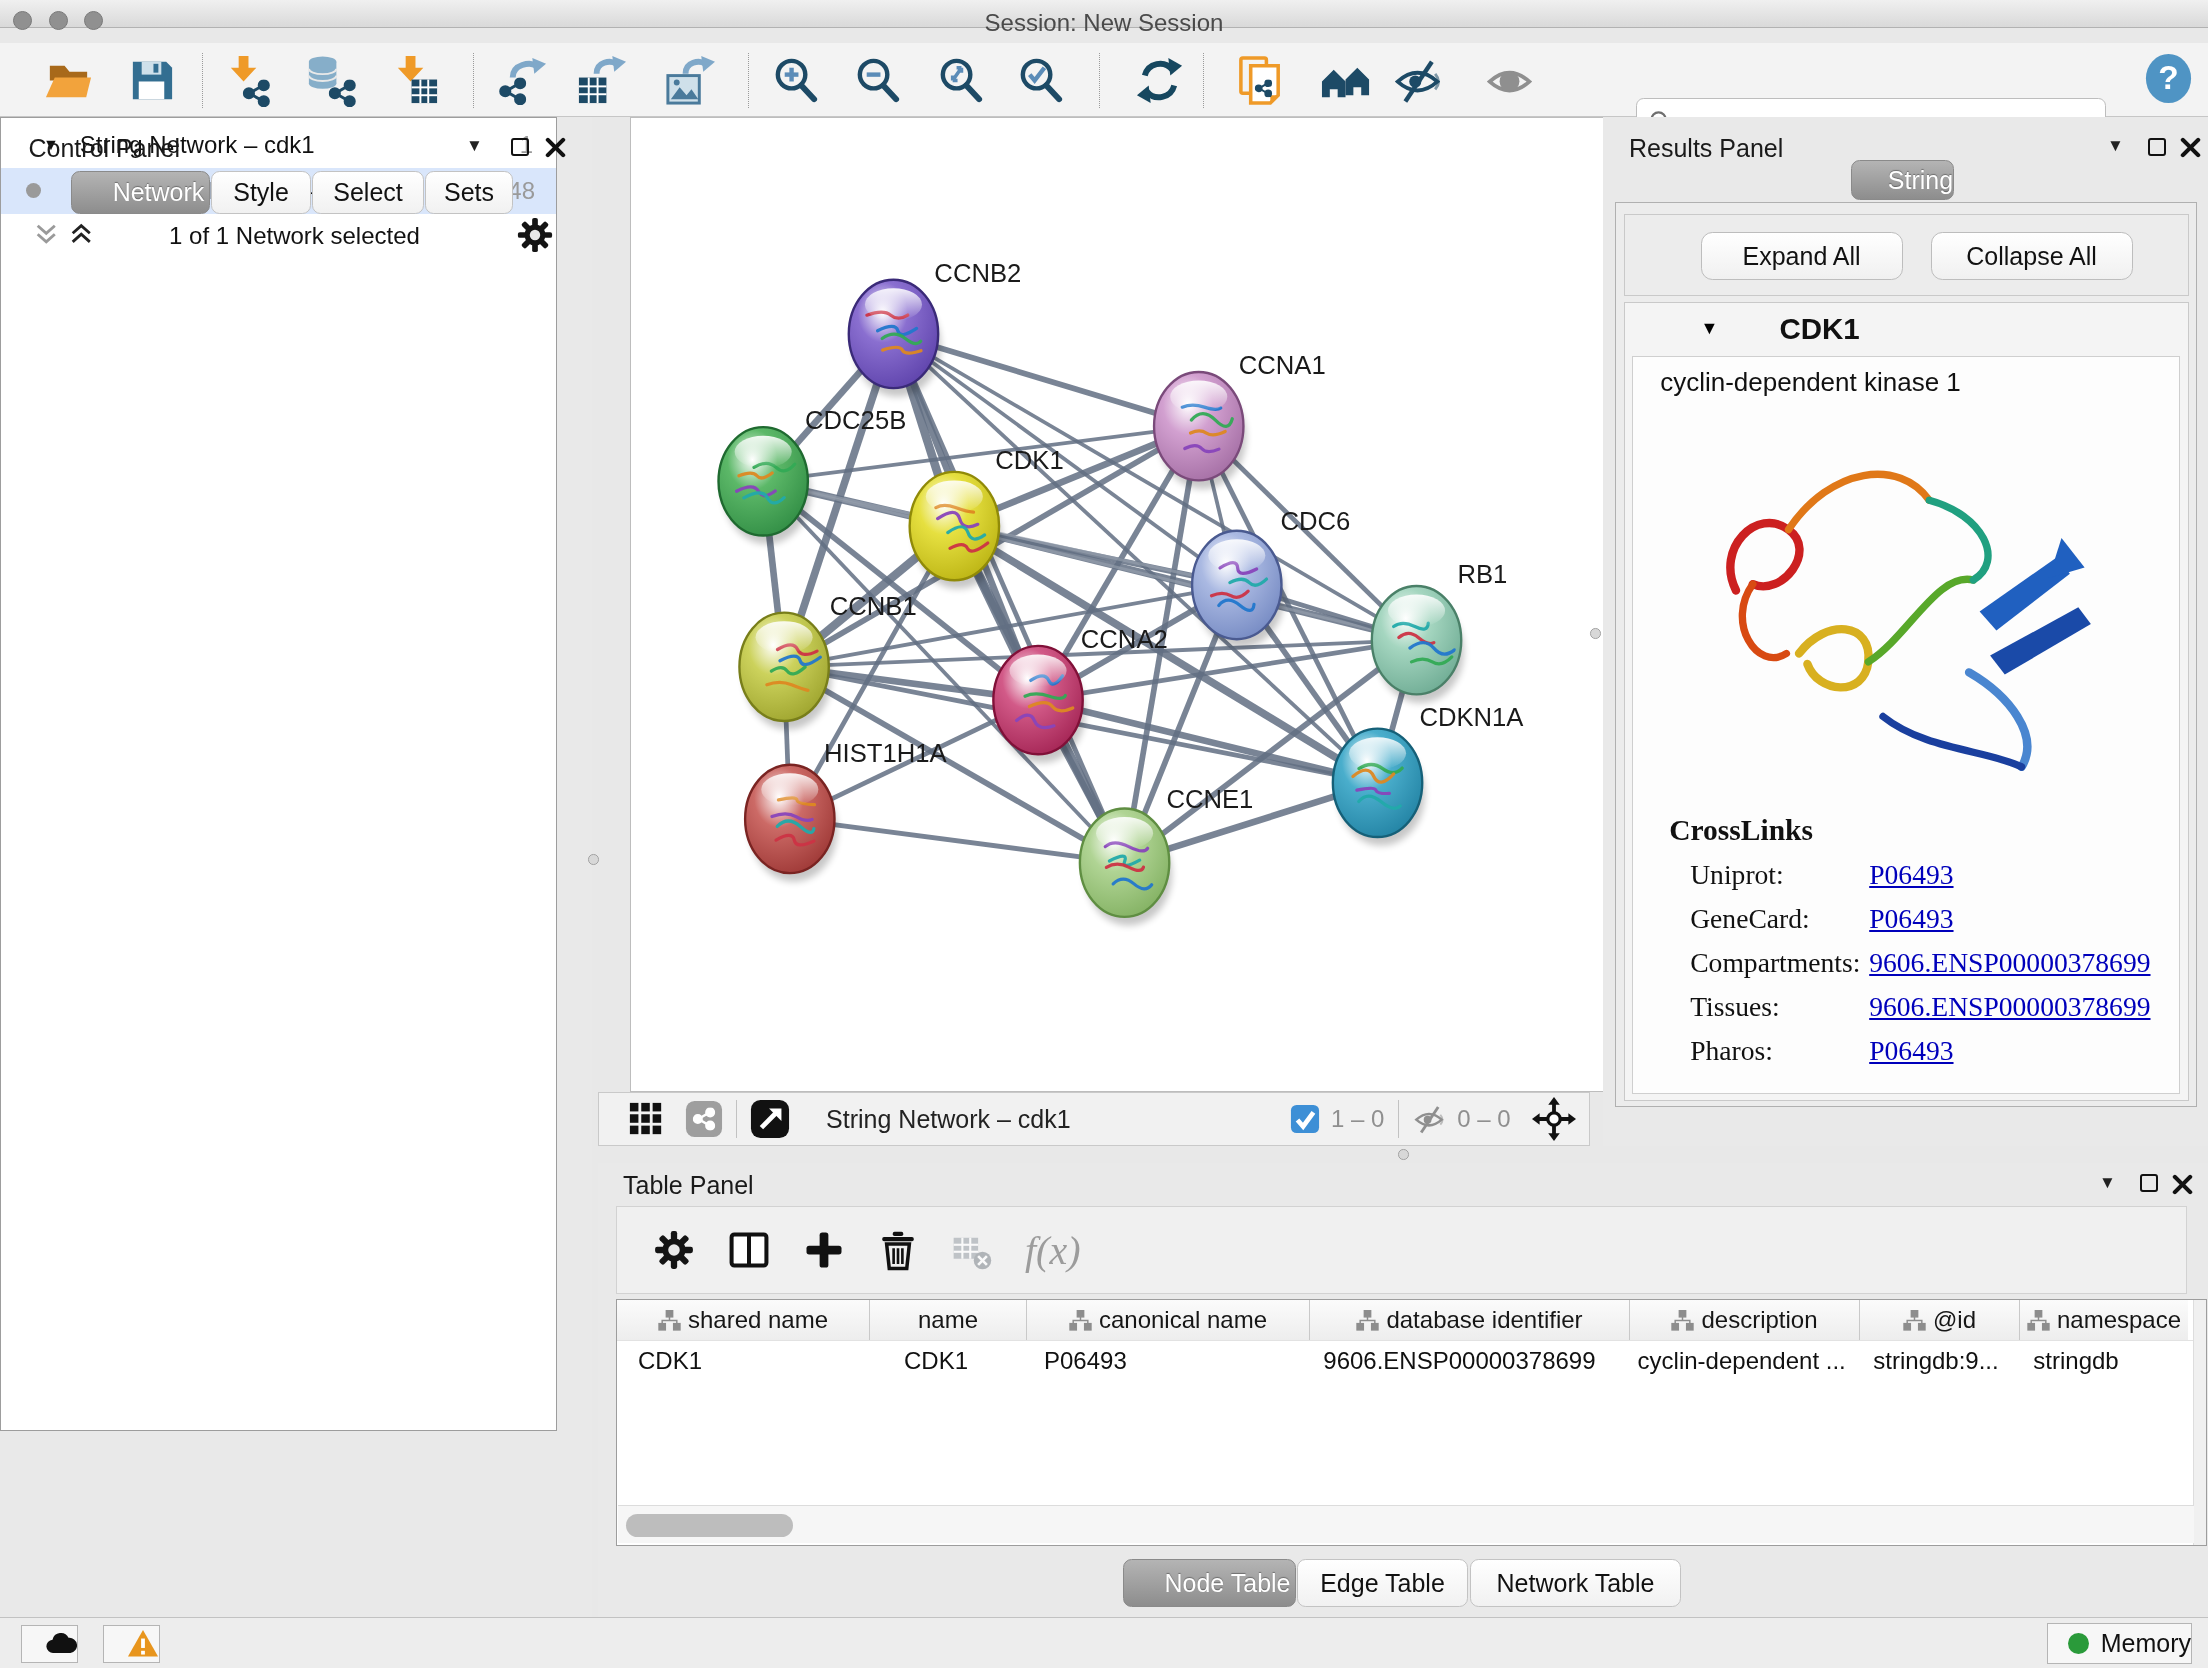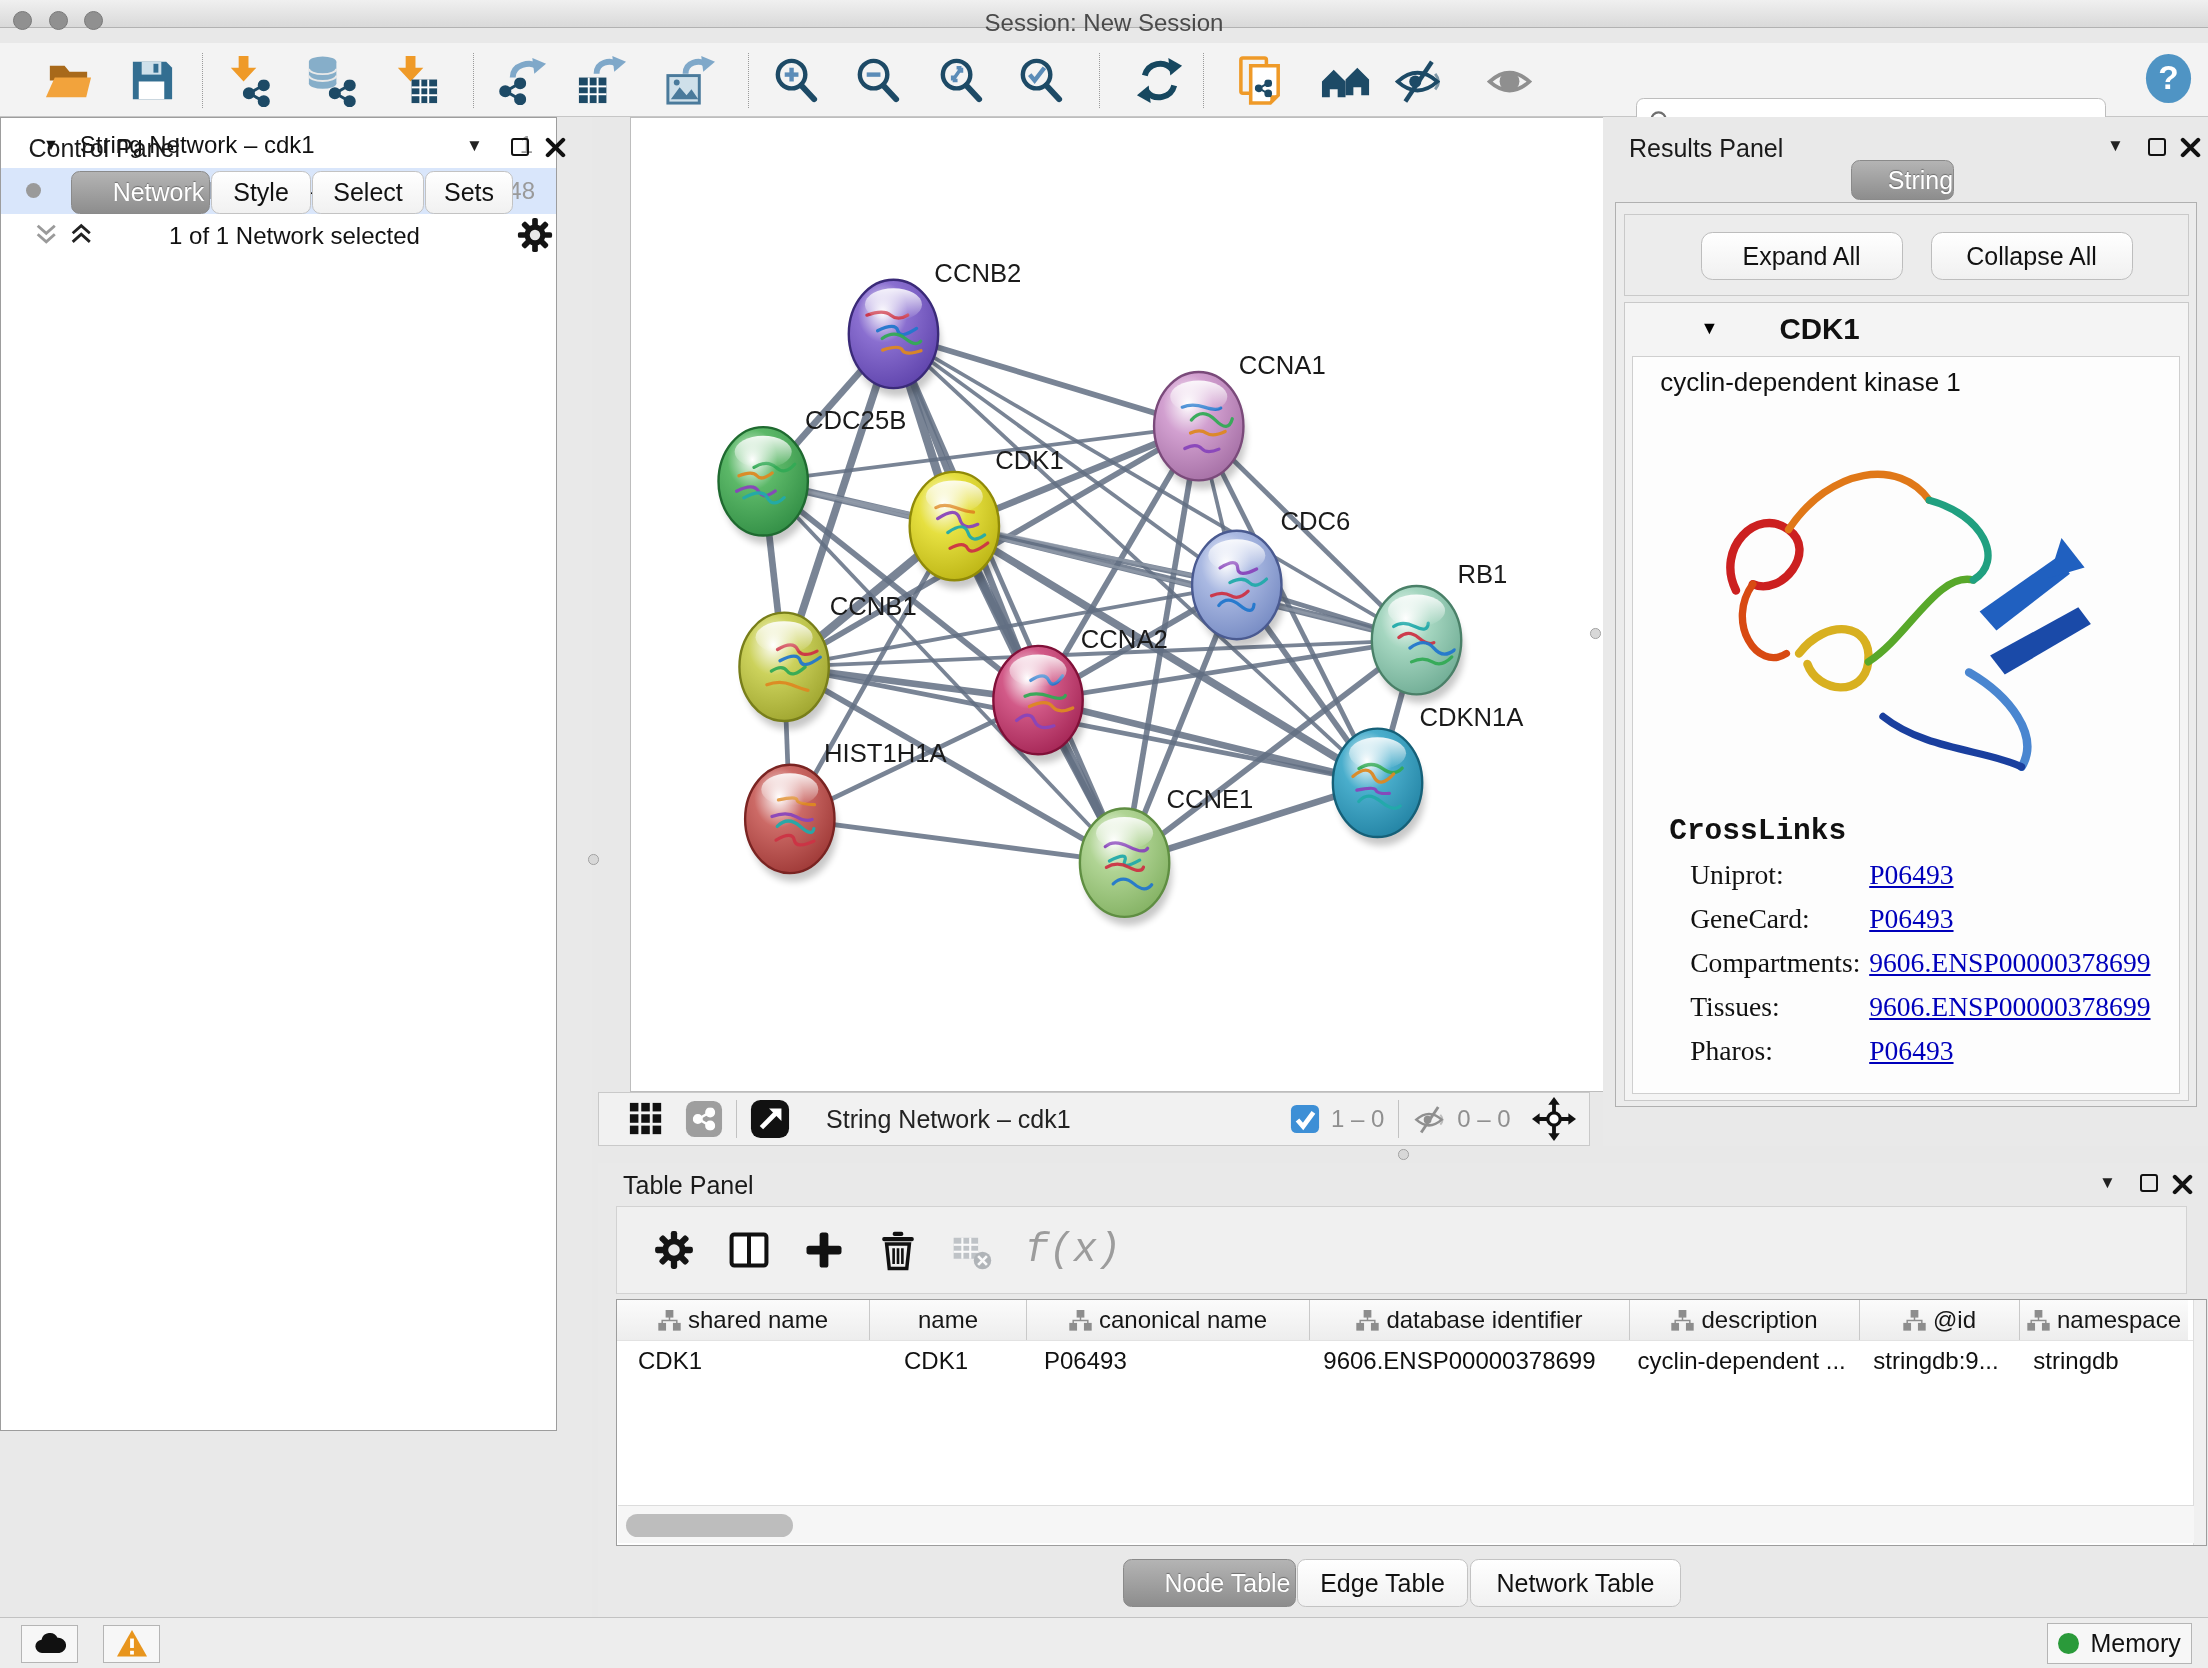--- a/index.html
+++ b/index.html
@@ -38,37 +38,37 @@
   
   #net-canvas { left:598px; top:117px; width:992px; height:975px; background:#fff; border:1px solid #bdbdbd;margin-left:32px; }
   #net-status { left:598px; top:1092px; width:992px; height:54px; background:#f1f1f1; border:1px solid #c9c9c9; display:flex; align-items:center; }
   .ns-sep { width:0; height:38px; border-left:1px solid #c2c2c2; margin:0 13.3px; }
   .gray-num { color:#8f8f8f; font-size:24px; }
 
   
   #results-panel { left:1603px; top:117px; width:606px; height:1029px; background:#e9e9e9; }
   #rp-box { left:1615px; top:202px; width:582px; height:905px; border:1px solid #b0b0b0; background:#ececec; }
   .rp-btn { height:48px; border:1px solid #bdbdbd; border-radius:11.4px; background:linear-gradient(#ffffff,#f0f0f0); font-size:25px; display:flex; align-items:center; justify-content:center; color:#111; }
-  .serif { font-family:Liberation Mono, monospace; }
+  .serif { font-family:Liberation Serif, serif; }
   .xlink { color:#0000bb; text-decoration:underline; font-size:27.6px; font-family:"Liberation Serif",serif; }
   .xlabel { font-size:27.6px; color:#111; font-family:"Liberation Serif",serif; }
 
   
   #table-panel { left:598px; top:1163px; width:1610px; height:454px; background:#e9e9e9; }
   #tp-toolbar { left:616px; top:1206px; width:1571px; height:88px; background:#f0f0f0; border:1px solid #d2d2d2; display:flex; align-items:center; gap:32px; padding-left:36px; }
   #tp-table { left:616px; top:1299px; width:1591px; height:247px; background:#fff; border:1px solid #9d9d9d; }
   .th { display:flex; align-items:center; justify-content:center; gap:7px; font-size:24px; color:#161616;
         border-right:1px solid #c9c9c9; background:linear-gradient(#fbfbfb,#ededed); height:40px; }
   .td { font-size:24px; color:#111; padding:5.7px 0 0 21px; height:38px; white-space:nowrap; overflow:hidden; }
   #hscroll { left:1px; top:205px; width:1576px; height:38px; background:#f6f6f6; border-top:1px solid #dcdcdc; position:absolute; }
   #hthumb { left:7.6px; top:7.6px; width:167px; height:23px; border-radius:11.4px; background:#bdbdbd; position:absolute; }
 
   
   #bottombar { left:0; top:1617px; width:2208px; height:51px; background:#ededed; border-top:1px solid #c2c2c2; }
-  .bb-btn { border:1.9px solid #b5b5b5; background:#f7f7f7; display:flex; align-items:center; justify-content:center; }
+  .bb-btn { border:1.9px solid #b5b5b5; background:#f7f7f7; display:flex; align-items:center; justify-content:flex-end; }
 
   .dot-handle { width:10.5px; height:10.5px; border-radius:50%; background:#d8d8d8; border:1px solid #a3a3a3; }
 </style>
 </head>
 <body>
 
 <svg width="0" height="0" style="position:absolute">
   <defs>
     <symbol id="sym-share" viewBox="0 0 24 24">
       <g stroke="currentColor" stroke-width="2.6" fill="currentColor">

